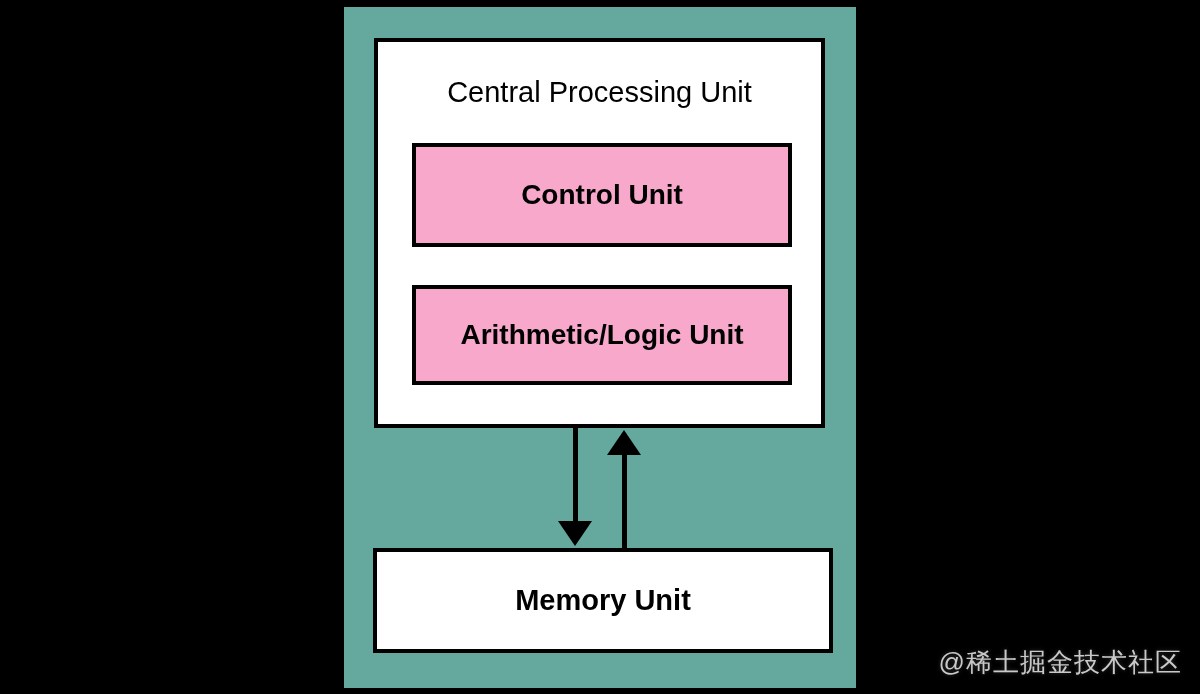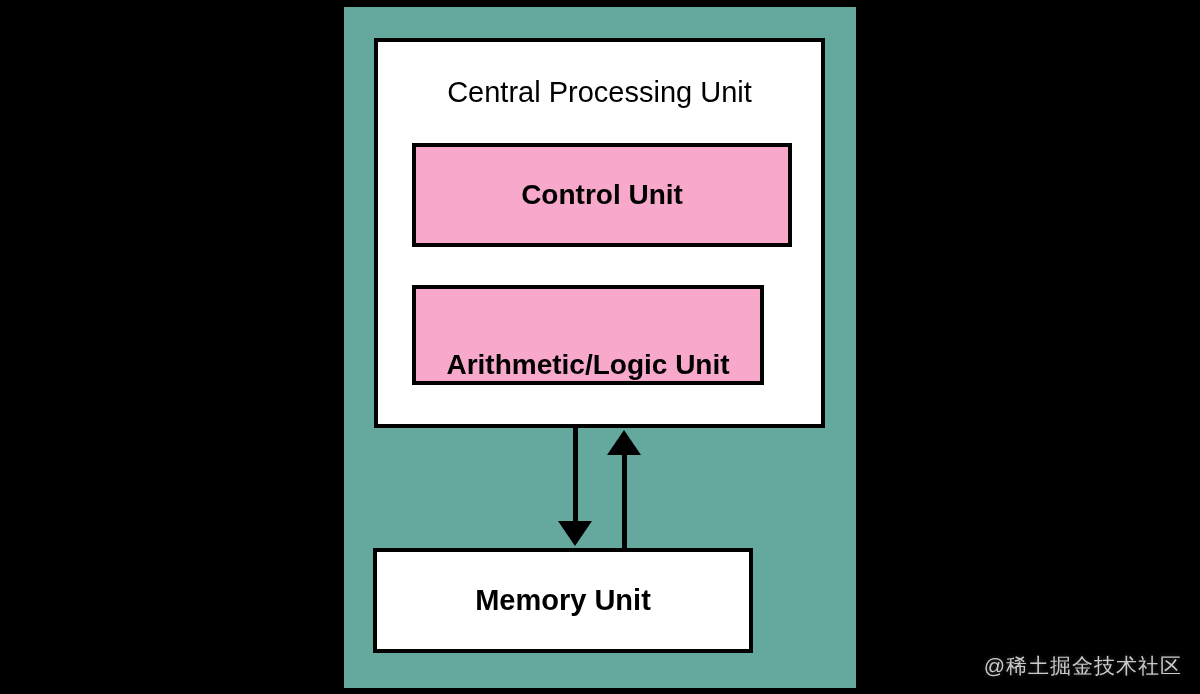--- a/index.html
+++ b/index.html
@@ -56,30 +56,29 @@
     left: 412px;
     top: 143px;
     width: 380px;
     height: 104px;
     background: #F7A8CB;
     font-size: 28px;
   }
   .alu-box {
     left: 412px;
     top: 285px;
-    width: 352px;
+    width: 380px;
     height: 100px;
     background: #F7A8CB;
     font-size: 28px;
-    align-items: flex-end;
   }
   .memory-box {
     left: 373px;
     top: 548px;
-    width: 380px;
+    width: 460px;
     height: 105px;
     background: #FFFFFF;
     font-size: 29px;
   }
   .arrow-line {
     position: absolute;
     width: 5px;
     background: #000000;
   }
   .arrow-line.down {
@@ -106,21 +105,21 @@
   }
   .arrow-head.up {
     left: 607px;
     top: 430px;
     border-bottom: 25px solid #000000;
   }
   .watermark {
     position: absolute;
     right: 18px;
     bottom: 14px;
-    font-size: 21px;
+    font-size: 26px;
     font-weight: normal;
     color: #C9C9C9;
     text-shadow: 0 0 4px rgba(60,60,60,0.9);
     letter-spacing: 1px;
   }
 </style>
 </head>
 <body>
 
 <div id="stage">

